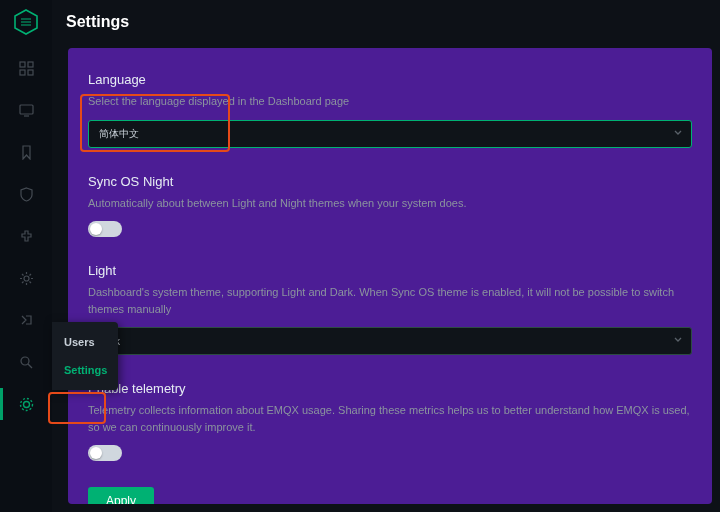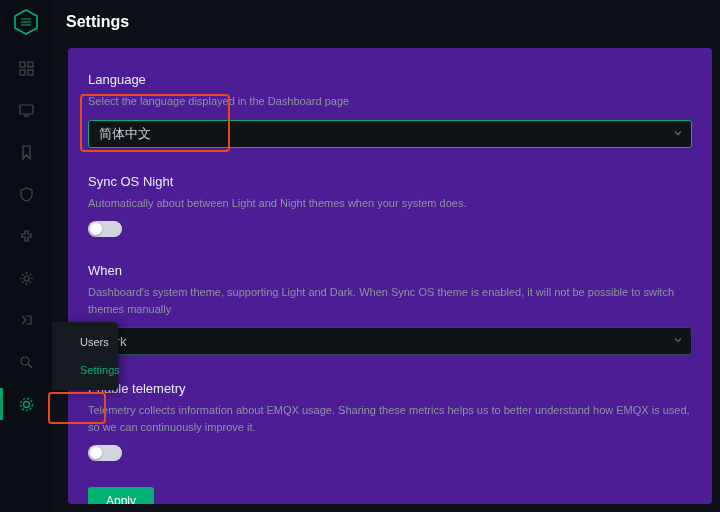--- a/index.html
+++ b/index.html
@@ -7,27 +7,27 @@
 .sidebar { position:absolute; left:0; top:0; width:52px; height:512px; background:#0a0e14; display:flex; flex-direction:column; align-items:center; padding-top:8px; gap:22px; z-index:2; }
 .logo { width:28px; height:28px; display:flex; align-items:center; justify-content:center; }
 .nav-icon { width:20px; height:20px; display:flex; align-items:center; justify-content:center; opacity:.45; cursor:pointer; }
 .nav-icon.active { opacity:.9; position:relative; }
 .nav-icon.active::before { content:''; position:absolute; left:-16px; top:-6px; width:3px; height:32px; background:#00b173; }
 .header { position:absolute; left:52px; top:0; right:0; height:44px; display:flex; align-items:center; padding-left:14px; color:#fff; font-size:16px; font-weight:600; z-index:1; }
 .panel { position:absolute; left:68px; top:48px; right:8px; bottom:8px; background:#4c1d95; border-radius:4px; padding:24px 20px; overflow:auto; color:#d0d7de; }
 .section { margin-bottom:26px; }
 .section-title { font-size:13px; font-weight:500; color:#e6edf3; margin-bottom:6px; }
 .section-desc { font-size:11px; color:#8b949e; margin-bottom:10px; line-height:1.5; }
-.select { position:relative; width:100%; height:28px; background:#0f1419; border:1px solid #2d4b43; border-radius:3px; display:flex; align-items:center; padding:0 10px; font-size:13px; color:#c9d1d9; cursor:pointer; }
+.select { position:relative; width:100%; height:28px; background:#0f1419; border:1px solid #2d4b43; border-radius:3px; display:flex; align-items:center; padding:0 10px; font-size:10px; color:#c9d1d9; cursor:pointer; }
 .select.lang { border-color:#00b173; }
 .select .chev { position:absolute; right:8px; top:50%; transform:translateY(-50%); opacity:.6; }
 .toggle { width:34px; height:16px; background:#d0d7de; border-radius:16px; position:relative; cursor:pointer; }
 .toggle::after { content:''; position:absolute; width:12px; height:12px; background:#fff; border-radius:50%; top:2px; left:2px; box-shadow:0 1px 2px rgba(0,0,0,.3); }
 .apply-btn { display:inline-flex; align-items:center; justify-content:center; height:28px; padding:0 18px; background:#00b173; color:#fff; border:none; border-radius:3px; font-size:12px; cursor:pointer; }
-.flyout { position:absolute; left:52px; top:322px; width:66px; background:#161b22; border-radius:0 4px 4px 0; box-shadow:2px 2px 10px rgba(0,0,0,.5); z-index:5; padding:6px 16px; }
+.flyout { position:absolute; left:52px; top:322px; width:66px; background:#161b22; border-radius:0 4px 4px 0; box-shadow:2px 2px 10px rgba(0,0,0,.5); z-index:5; padding:6px 0;font-weight:bold; }
 .flyout-item { padding:8px 12px; font-size:11px; color:#c9d1d9; cursor:pointer; }
 .flyout-item.active { color:#00b173; }
 .hl { position:absolute; border:2px solid #e64a19; border-radius:4px; pointer-events:none; z-index:10; }
 .hl1 { left:80px; top:94px; width:150px; height:58px; }
 .hl2 { left:48px; top:392px; width:58px; height:32px; }
 </style>
 </head>
 <body>
 
 <div class="sidebar">
@@ -105,21 +105,21 @@
     </div>
   </div>
 
   <div class="section">
     <div class="section-title">Sync OS Night</div>
     <div class="section-desc">Automatically about between Light and Night themes when your system does.</div>
     <div class="toggle"></div>
   </div>
 
   <div class="section">
-    <div class="section-title">When</div>
+    <div class="section-title">Light</div>
     <div class="section-desc">Dashboard's system theme, supporting Light and Dark. When Sync OS theme is enabled, it will not be possible to switch themes manually</div>
     <div class="select">
       <span>Dark</span>
       <span class="chev"><svg width="10" height="10" viewBox="0 0 10 10">
             <path d="M2 3 L5 6 L8 3" fill="none" stroke="#8b949e" stroke-width="1.3"></path>
           </svg></span>
     </div>
   </div>
 
   <div class="section">

